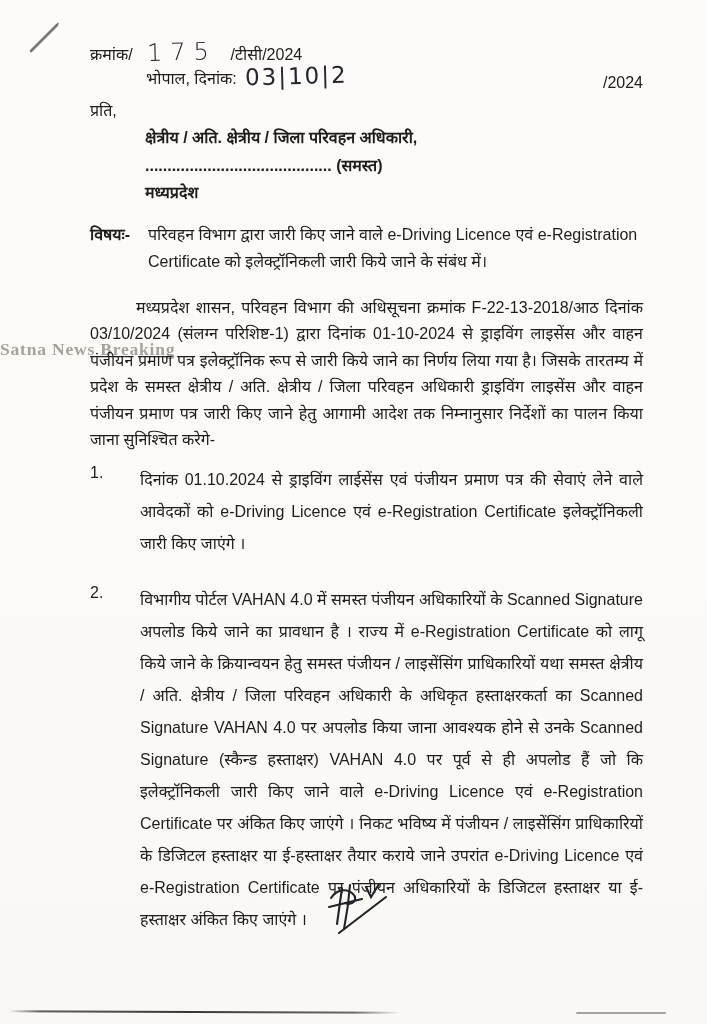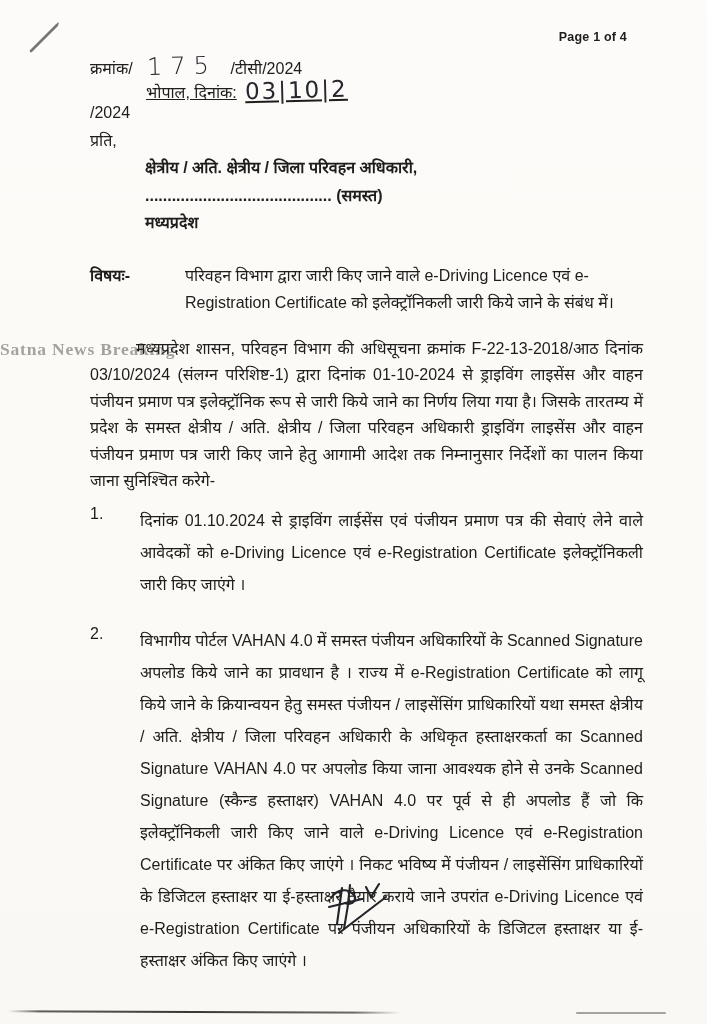--- a/index.html
+++ b/index.html
@@ -29,28 +29,28 @@
     margin-top:10px; height:30px; white-space:nowrap;flex-direction:column;
   }
   .ref-left { display:flex; align-items:baseline; }
   .handwritten {
     font-family:"DejaVu Sans",sans-serif;
     color: var(--handwriting, #26262e);
     font-size:24px; line-height:1;
     transform:rotate(-1.5deg); display:inline-block;
   }
   .ref-number { margin:0 14px; letter-spacing:8px; font-weight:300; }
-  .ref-right { position:relative; right:-56px; display:flex; align-items:baseline;text-decoration:underline; }
+  .ref-right { position:relative; right:-56px; display:flex; align-items:baseline; }
   .ref-date { margin-left:8px; font-size:23px; letter-spacing:2px; }
-  .ref-continuation { margin-top:16px; line-height:26px; }
+  .ref-continuation { margin-top:0; line-height:26px;text-align:right; }
   .salutation { margin-top:2px; line-height:26px; }
 
   .addressee { margin-left:55px; line-height:27.5px;font-weight:bold; }
 
-  .subject { display:flex; margin-top:25px; line-height:27.5px;gap:37px; }
+  .subject { display:flex; margin-top:14px; line-height:27.5px; }
   .subject-label { font-weight:bold; flex:none; width:58px; }
   .subject-text { flex:1; text-align:left; }
 
   .watermark {
     position:absolute; left:0; right:0; top:339px;
     text-align:left;
     font-family:"Liberation Serif","DejaVu Serif",serif;
     font-weight:bold; font-size:17.5px; letter-spacing:.8px;
     color: var(--watermark, #a5a29e);
     pointer-events:none;
@@ -89,21 +89,20 @@
 
   <svg class="pen-slash" width="38" height="38" viewBox="0 0 38 38">
     <line x1="5" y1="31" x2="31" y2="5" stroke="#787672" stroke-width="2.6" stroke-linecap="round"></line>
     <circle cx="32" cy="3.5" r="1" fill="#8a8884"></circle>
   </svg>
 
   <div class="watermark">Satna News Breaking</div>
 
   <div class="content">
 
-    <div class="page-indicator">Page 1 of 4</div>
 
 
     <div class="ref-row">
       <div class="ref-left">
         <span>क्रमांक/</span>
         <span class="handwritten ref-number">175</span>
         <span>/टीसी/2024</span>
       </div>
       <div class="ref-right">
         <span>भोपाल, दिनांक:</span>

